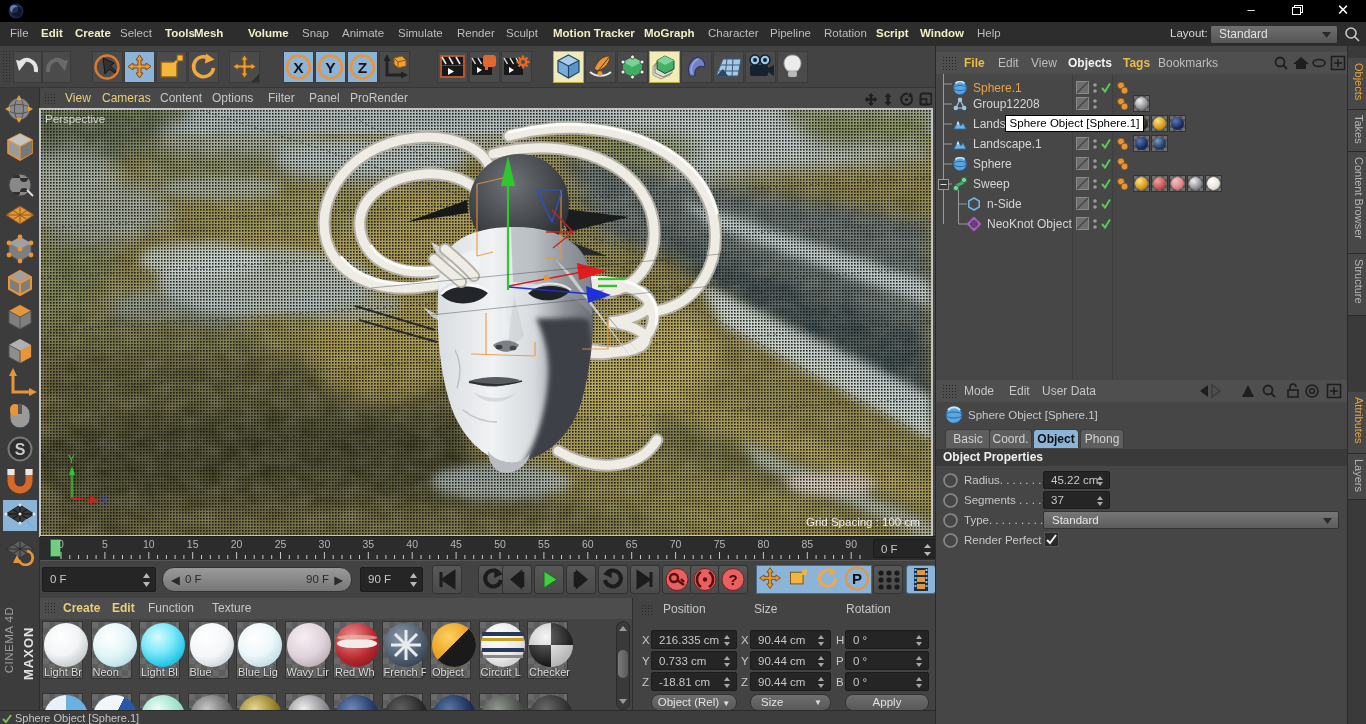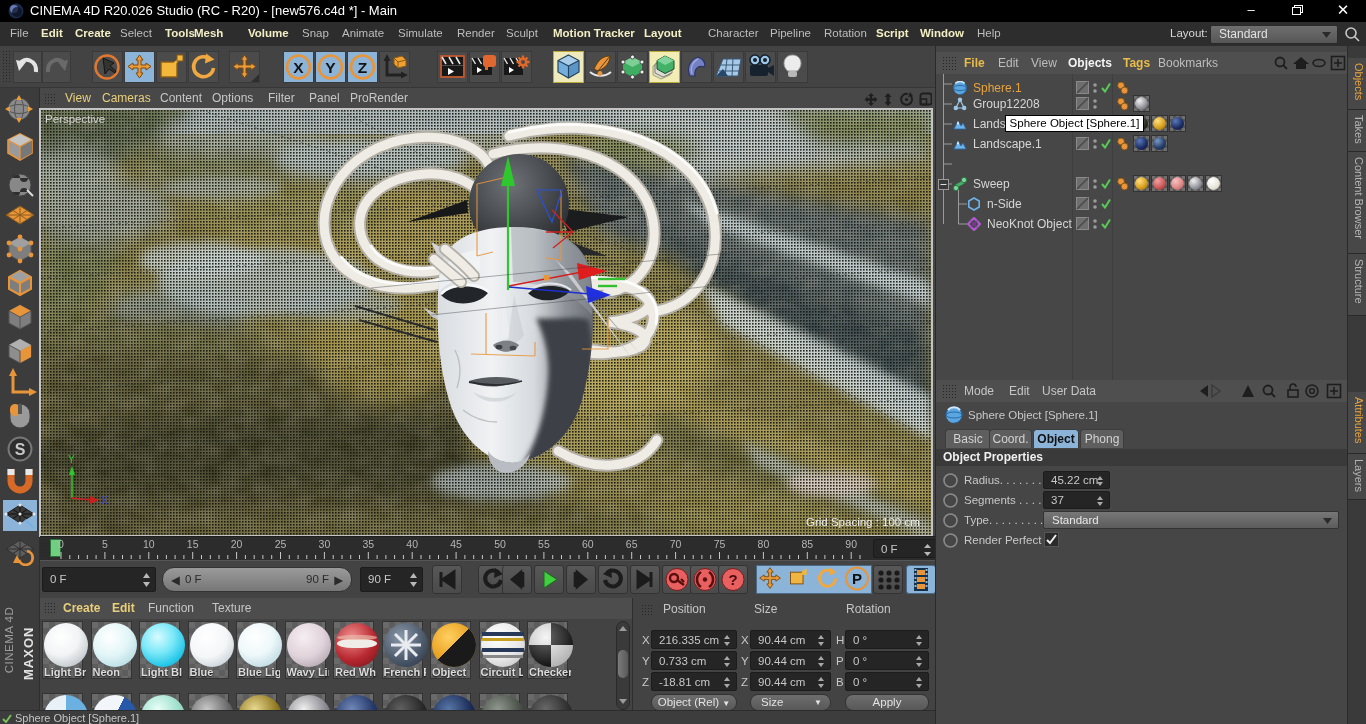--- a/index.html
+++ b/index.html
@@ -35,21 +35,21 @@
 .spin{position:absolute;background:#252525;border:1px solid #1c1c1c;color:#c8c8c8;font-size:11.5px;border-radius:2px;}
 .spin .v{position:absolute;left:7px;top:5px;}
 .spArr{position:absolute;right:4px;top:4px;width:9px;height:18px;}
 .pbtn{position:absolute;top:4px;width:30px;height:29px;background:linear-gradient(#585858,#4a4a4a);border:1px solid #333;border-radius:3px;}
 
 #mats{left:40px;top:598px;width:592px;height:112px;background:#434343;}
 #mathdr{position:absolute;left:0;top:0;width:592px;height:21px;background:#4d4d4d;font-size:12px;color:#c6c6c6;}
 #mathdr span{position:absolute;top:3px;}
 #mathdr .y{color:#e9cf79;}
 .mcell{position:absolute;width:41px;height:58px;border:1px solid #333;
- background:repeating-conic-gradient(#5d5d5d 0% 25%, #6a6a6a 0% 50%) 0 0/12px 12px;font-weight:bold;}
+ background:repeating-conic-gradient(#5d5d5d 0% 25%, #6a6a6a 0% 50%) 0 0/12px 12px;}
 .mlbl{position:absolute;left:1px;bottom:0px;width:42px;font-size:11px;color:#dcdcdc;white-space:nowrap;overflow:hidden;text-shadow:0 1px 2px #000;}
 
 #coords{left:632px;top:598px;width:303px;height:112px;background:#434343;border-left:1px solid #2e2e2e;}
 #coords .hdr{position:absolute;top:4px;font-size:12px;color:#c6c6c6;}
 .clab{position:absolute;font-size:11.5px;color:#c8c8c8;}
 .pill{position:absolute;height:17px;background:linear-gradient(#6e6e6e,#585858);border:1px solid #333;border-radius:8px;color:#e2e2e2;font-size:11.5px;text-align:center;line-height:15px;}
 
 #status{left:0;top:710px;width:935px;height:14px;background:#3d3d3d;border-top:1px solid #2c2c2c;color:#c4c4c4;font-size:11px;}
 
 #dock{left:935px;top:46px;width:431px;height:678px;background:#464646;border-left:1px solid #2a2a2a;}
@@ -71,21 +71,20 @@
 </style><style>.ms{position:absolute;left:1px;top:1px;width:44px;height:44px;border-radius:50%;}</style></head>
 <body>
 <div id="root">
 
 <div id="title" class="abs">
  <svg class="abs" style="left:8px;top:3px" width="16" height="16">
         <circle cx="8" cy="8" r="7.5" fill="#1a2a4a"></circle>
         <circle cx="6" cy="6" r="4" fill="#7a8fd0" opacity=".8"></circle>
         <circle cx="9" cy="9" r="5" fill="#0a1020" opacity=".7"></circle>
       </svg>
- <div class="txt">CINEMA 4D R20.026 Studio (RC - R20) - [new576.c4d *] - Main</div>
  <div class="winbtn" style="right:92px">–</div>
  <div class="winbtn" style="right:46px"><svg width="11" height="10" style="margin-top:5px">
           <rect x="2.5" y="0.5" width="8" height="7" fill="none" stroke="#fff"></rect>
           <rect x="0.5" y="2.5" width="8" height="7" fill="#000" stroke="#fff"></rect>
         </svg></div>
  <div class="winbtn" style="right:0px;font-size:15px">✕</div>
 </div>
 
 <div id="menubar" class="abs">
  <span style="left:10px">File</span>
@@ -94,21 +93,21 @@
  <span style="left:120px">Select</span>
  <span style="left:165px" class="b">Tools</span>
  <span style="left:194px" class="b">Mesh</span>
  <span style="left:248px" class="b">Volume</span>
  <span style="left:302px">Snap</span>
  <span style="left:342px">Animate</span>
  <span style="left:398px">Simulate</span>
  <span style="left:457px">Render</span>
  <span style="left:506px">Sculpt</span>
  <span style="left:553px" class="b">Motion Tracker</span>
- <span style="left:644px" class="b">Layout</span>
+ <span style="left:644px" class="b">MoGraph</span>
  <span style="left:708px">Character</span>
  <span style="left:770px">Pipeline</span>
  <span style="left:824px">Rotation</span>
  <span style="left:876px" class="b">Script</span>
  <span style="left:920px" class="b">Window</span>
  <span style="left:977px">Help</span>
  <span style="left:1170px;color:#d8d8d8">Layout:</span>
  <svg style="position:absolute;left:1344px;top:4px" width="16" height="16">
         <circle cx="7" cy="7" r="5" fill="none" stroke="#c8c8c8" stroke-width="1.6"></circle>
         <line x1="10.5" y1="10.5" x2="15" y2="15" stroke="#c8c8c8" stroke-width="1.6"></line>
@@ -1229,20 +1228,40 @@
             <circle cx="5" cy="4.5" r="3.4" fill="#e8953a" stroke="#7a4a10" stroke-width=".8"></circle>
             <circle cx="8.5" cy="9.5" r="3.4" fill="#e8953a" stroke="#7a4a10" stroke-width=".8"></circle>
           </svg>
           <div style="position:absolute;left:197px;top:1px;width:17px;height:17px;background:repeating-conic-gradient(#555 0% 25%,#6e6e6e 0% 50%) 0 0/6px 6px;border:1px solid #333">
             <div style="position:absolute;left:1px;top:1px;width:13px;height:13px;border-radius:50%;background:radial-gradient(circle at 35% 30%,#5a7ab8,#1a2a60 60%,#0a1030)"></div>
           </div>
           <div style="position:absolute;left:215px;top:1px;width:17px;height:17px;background:repeating-conic-gradient(#555 0% 25%,#6e6e6e 0% 50%) 0 0/6px 6px;border:1px solid #333">
             <div style="position:absolute;left:1px;top:1px;width:13px;height:13px;border-radius:50%;background:radial-gradient(circle at 35% 30%,#7a9ac8,#28406a 55%,#101c38)"></div>
           </div>
         </div>
+        <div class="trow" style="top:80px">
+          <svg style="position:absolute;left:17px;top:3px" width="14" height="14">
+            <circle cx="7" cy="7" r="6.5" fill="#5aa6e0"></circle>
+            <ellipse cx="7" cy="7" rx="6.5" ry="2.6" fill="none" stroke="#2a6aa8"></ellipse>
+            <path d="M7 .5 A 6.5 6.5 0 0 1 7 13.5" fill="none" stroke="#2a6aa8"></path>
+            <path d="M2.3 2.5 a 6.5 6.5 0 0 1 9.4 0" fill="none" stroke="#cde6f8" stroke-width="1.6"></path>
+          </svg>
+          <div class="tname" style="left:37px;color:#d6d6d6">Sphere</div>
+          <svg style="position:absolute;left:140px;top:3px" width="36" height="14">
+            <rect x="0.5" y="0.5" width="12" height="12" fill="#6e6e6e" stroke="#8a8a8a"></rect>
+            <line x1="1" y1="12" x2="12" y2="1" stroke="#4a4a4a" stroke-width="1.6"></line>
+            <circle cx="19" cy="4" r="1.8" fill="#9a9a9a"></circle>
+            <circle cx="19" cy="10" r="1.8" fill="#9a9a9a"></circle>
+            <path d="M26 7 L29 10.5 L34 2.5" fill="none" stroke="#58c858" stroke-width="2"></path>
+          </svg>
+          <svg style="position:absolute;left:180px;top:3px" width="14" height="14">
+            <circle cx="5" cy="4.5" r="3.4" fill="#e8953a" stroke="#7a4a10" stroke-width=".8"></circle>
+            <circle cx="8.5" cy="9.5" r="3.4" fill="#e8953a" stroke="#7a4a10" stroke-width=".8"></circle>
+          </svg>
+        </div>
         <div class="trow" style="top:100px">
           <svg style="position:absolute;left:2px;top:5px" width="11" height="11">
             <rect x="0.5" y="0.5" width="10" height="10" fill="#3a3a3a" stroke="#9a9a9a"></rect>
             <line x1="2.5" y1="5.5" x2="8.5" y2="5.5" stroke="#ddd"></line>
           </svg>
           <svg style="position:absolute;left:17px;top:3px" width="14" height="14">
             <path d="M3 11 C 3 6, 11 8, 11 3" fill="none" stroke="#3fae62" stroke-width="3.4"></path>
             <circle cx="3" cy="11" r="2.6" fill="#7ed69a" stroke="#2a7a44"></circle>
             <circle cx="11" cy="3" r="2.6" fill="#7ed69a" stroke="#2a7a44"></circle>
           </svg>

